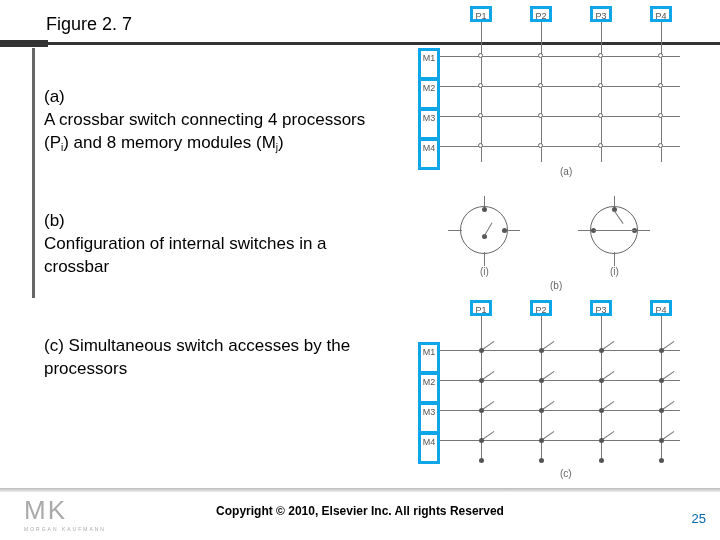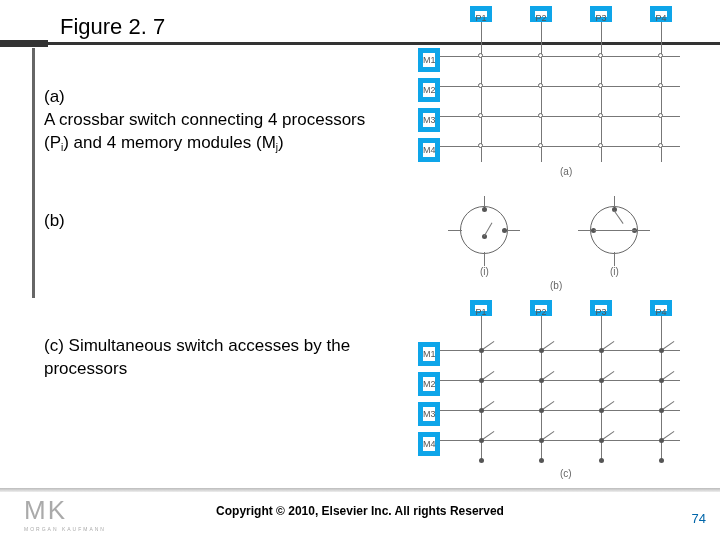--- a/index.html
+++ b/index.html
@@ -1,35 +1,35 @@
 <!DOCTYPE html>
 <html><head>
 <meta charset="utf-8">
 <style>
 *{margin:0;padding:0;box-sizing:border-box}
 body{width:720px;height:540px;background:#fff;font-family:Arial,sans-serif;color:#000;position:relative;overflow:hidden}
-.title-bar{position:absolute;top:14px;left:60px;font-size:22px}
+.title-bar{position:absolute;top:14px;left:46px;font-size:18px}
 .title-rule{position:absolute;top:42px;left:0;width:720px;height:3px;background:#333}
 .title-rule::before{content:"";position:absolute;left:0;top:-2px;width:48px;height:7px;background:#333}
 .accent{position:absolute;top:48px;left:32px;width:3px;height:250px;background:#666}
 .txt{position:absolute;font-size:17px;line-height:1.35;left:44px;width:330px}
 .part-a{top:86px}
 .part-b{top:210px}
 .part-c{top:335px}
 sub{font-size:10px;vertical-align:baseline;position:relative;top:3px}
 .copyright{position:absolute;bottom:22px;left:0;width:720px;text-align:center;font-size:12px;font-weight:bold}
 .pagenum{position:absolute;bottom:14px;right:14px;font-size:13px;color:#06a}
 .logo{position:absolute;bottom:8px;left:24px;font-family:serif;font-size:26px;font-weight:bold;color:#888;letter-spacing:1px}
 .logo span{display:block;font-size:5px;letter-spacing:2px;color:#aaa;font-weight:normal;font-family:Arial}
 .bottom-rule{position:absolute;bottom:48px;left:0;width:720px;height:4px;background:linear-gradient(#bbb,#eee)}
 
 .diag{position:absolute;left:410px}
-.box{position:absolute;border:5px solid #0ea5e9;font-size:9px;text-align:center;background:#fff;color:#555}
+.box{position:absolute;border:3px solid #0ea5e9;font-size:9px;text-align:center;background:#fff;color:#555}
 .pbox{width:22px;height:16px;line-height:14px}
-.mbox{width:22px;height:24px;line-height:14px}
+.mbox{width:22px;height:32px;line-height:14px}
 .dot{position:absolute;width:5px;height:5px;border:1px solid #666;border-radius:50%;background:#fff}
 .fdot{position:absolute;width:5px;height:5px;border-radius:50%;background:#555}
 .hline{position:absolute;height:1px;background:#777}
 .vline{position:absolute;width:1px;background:#777}
 .lbl{position:absolute;font-size:10px;color:#666}
 
 .da{top:6px;width:280px;height:175px}
 
 .db{top:196px;width:280px;height:100px}
 .ring{position:absolute;width:48px;height:48px;border:1px solid #666;border-radius:50%}
@@ -39,25 +39,26 @@
 </style>
 </head>
 <body>
 
 <div class="title-bar">Figure 2. 7</div>
 <div class="title-rule"></div>
 <div class="accent"></div>
 
 <div class="txt part-a">
   <span>(a)</span><br>
-  <span>A crossbar switch connecting 4 processors (P</span><sub>i</sub><span>) and 4 memory modules (M</span><sub>j</sub><span>)</span>
+  <span>A crossbar switch connecting 4 processors (P</span><sub>i</sub><span>) and 8 memory modules (M</span><sub>j</sub><span>)</span>
 </div>
 
 <div class="txt part-b">
   <span>(b)</span><br>
+  <span>Configuration of internal switches in a crossbar</span>
 </div>
 
 <div class="txt part-c">
   <span>(c) Simultaneous switch accesses by the processors</span>
 </div>
 
 <div class="diag da">
   <div class="box pbox" style="left:60px;top:0">P1</div>
   <div class="box pbox" style="left:120px;top:0">P2</div>
   <div class="box pbox" style="left:180px;top:0">P3</div>
@@ -174,13 +175,13 @@
   <div class="fdot" style="left:69px;top:158px"></div>
     <div class="fdot" style="left:129px;top:158px"></div>
     <div class="fdot" style="left:189px;top:158px"></div>
     <div class="fdot" style="left:249px;top:158px"></div>
   <div class="lbl" style="left:150px;top:168px">(c)</div>
 </div>
 
 <div class="bottom-rule"></div>
 <div class="logo"><span style="display:inline;font-size:26px">MK</span><span>MORGAN KAUFMANN</span></div>
 <div class="copyright">Copyright © 2010, Elsevier Inc. All rights Reserved</div>
-<div class="pagenum">74</div>
+<div class="pagenum">25</div>
 
 </body></html>

